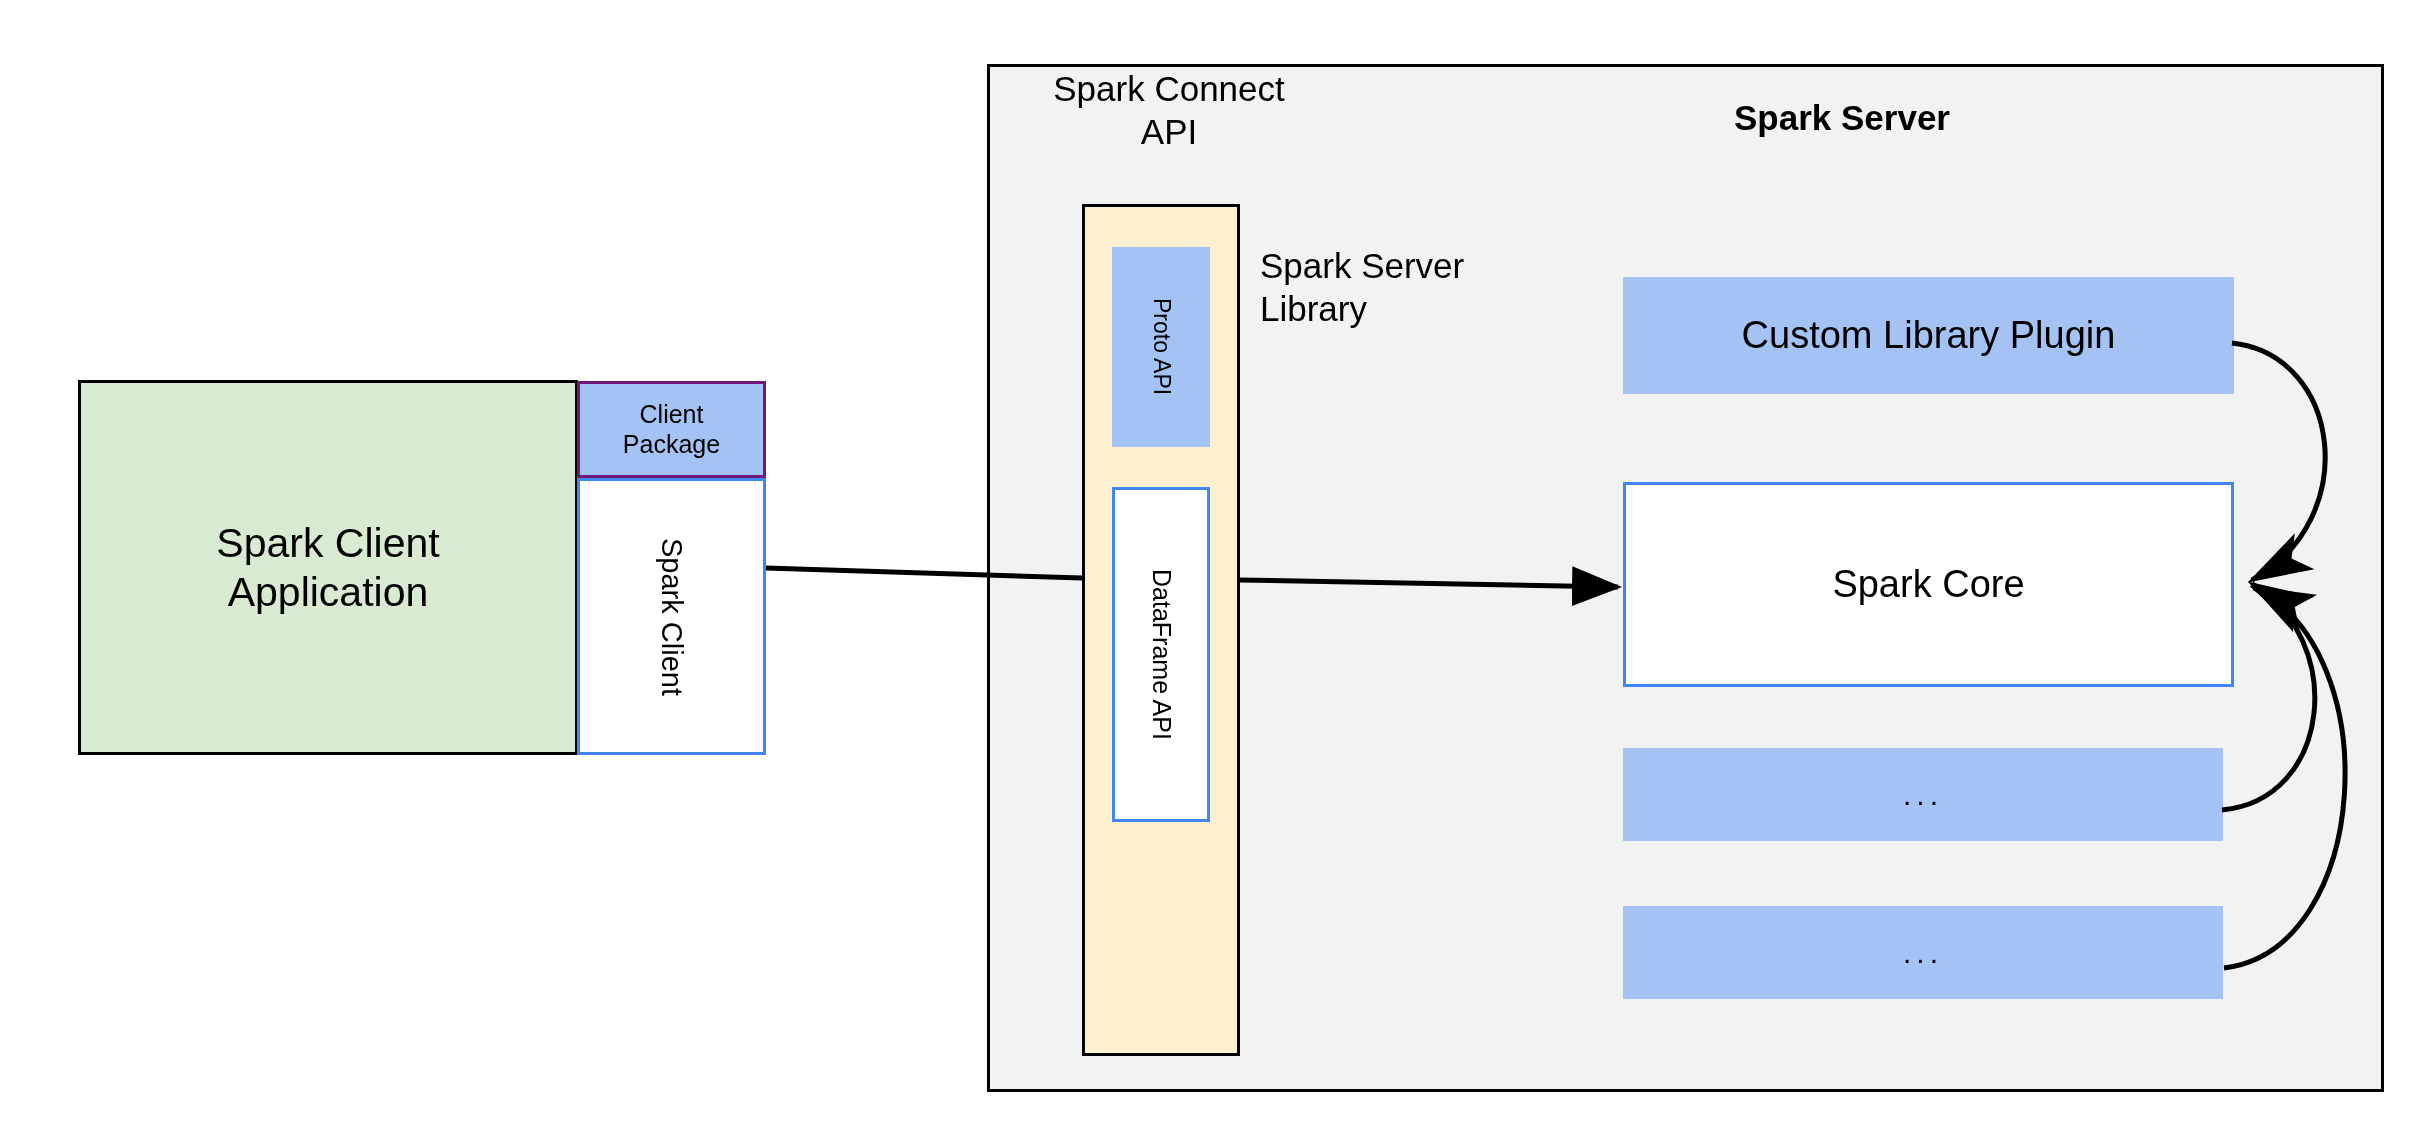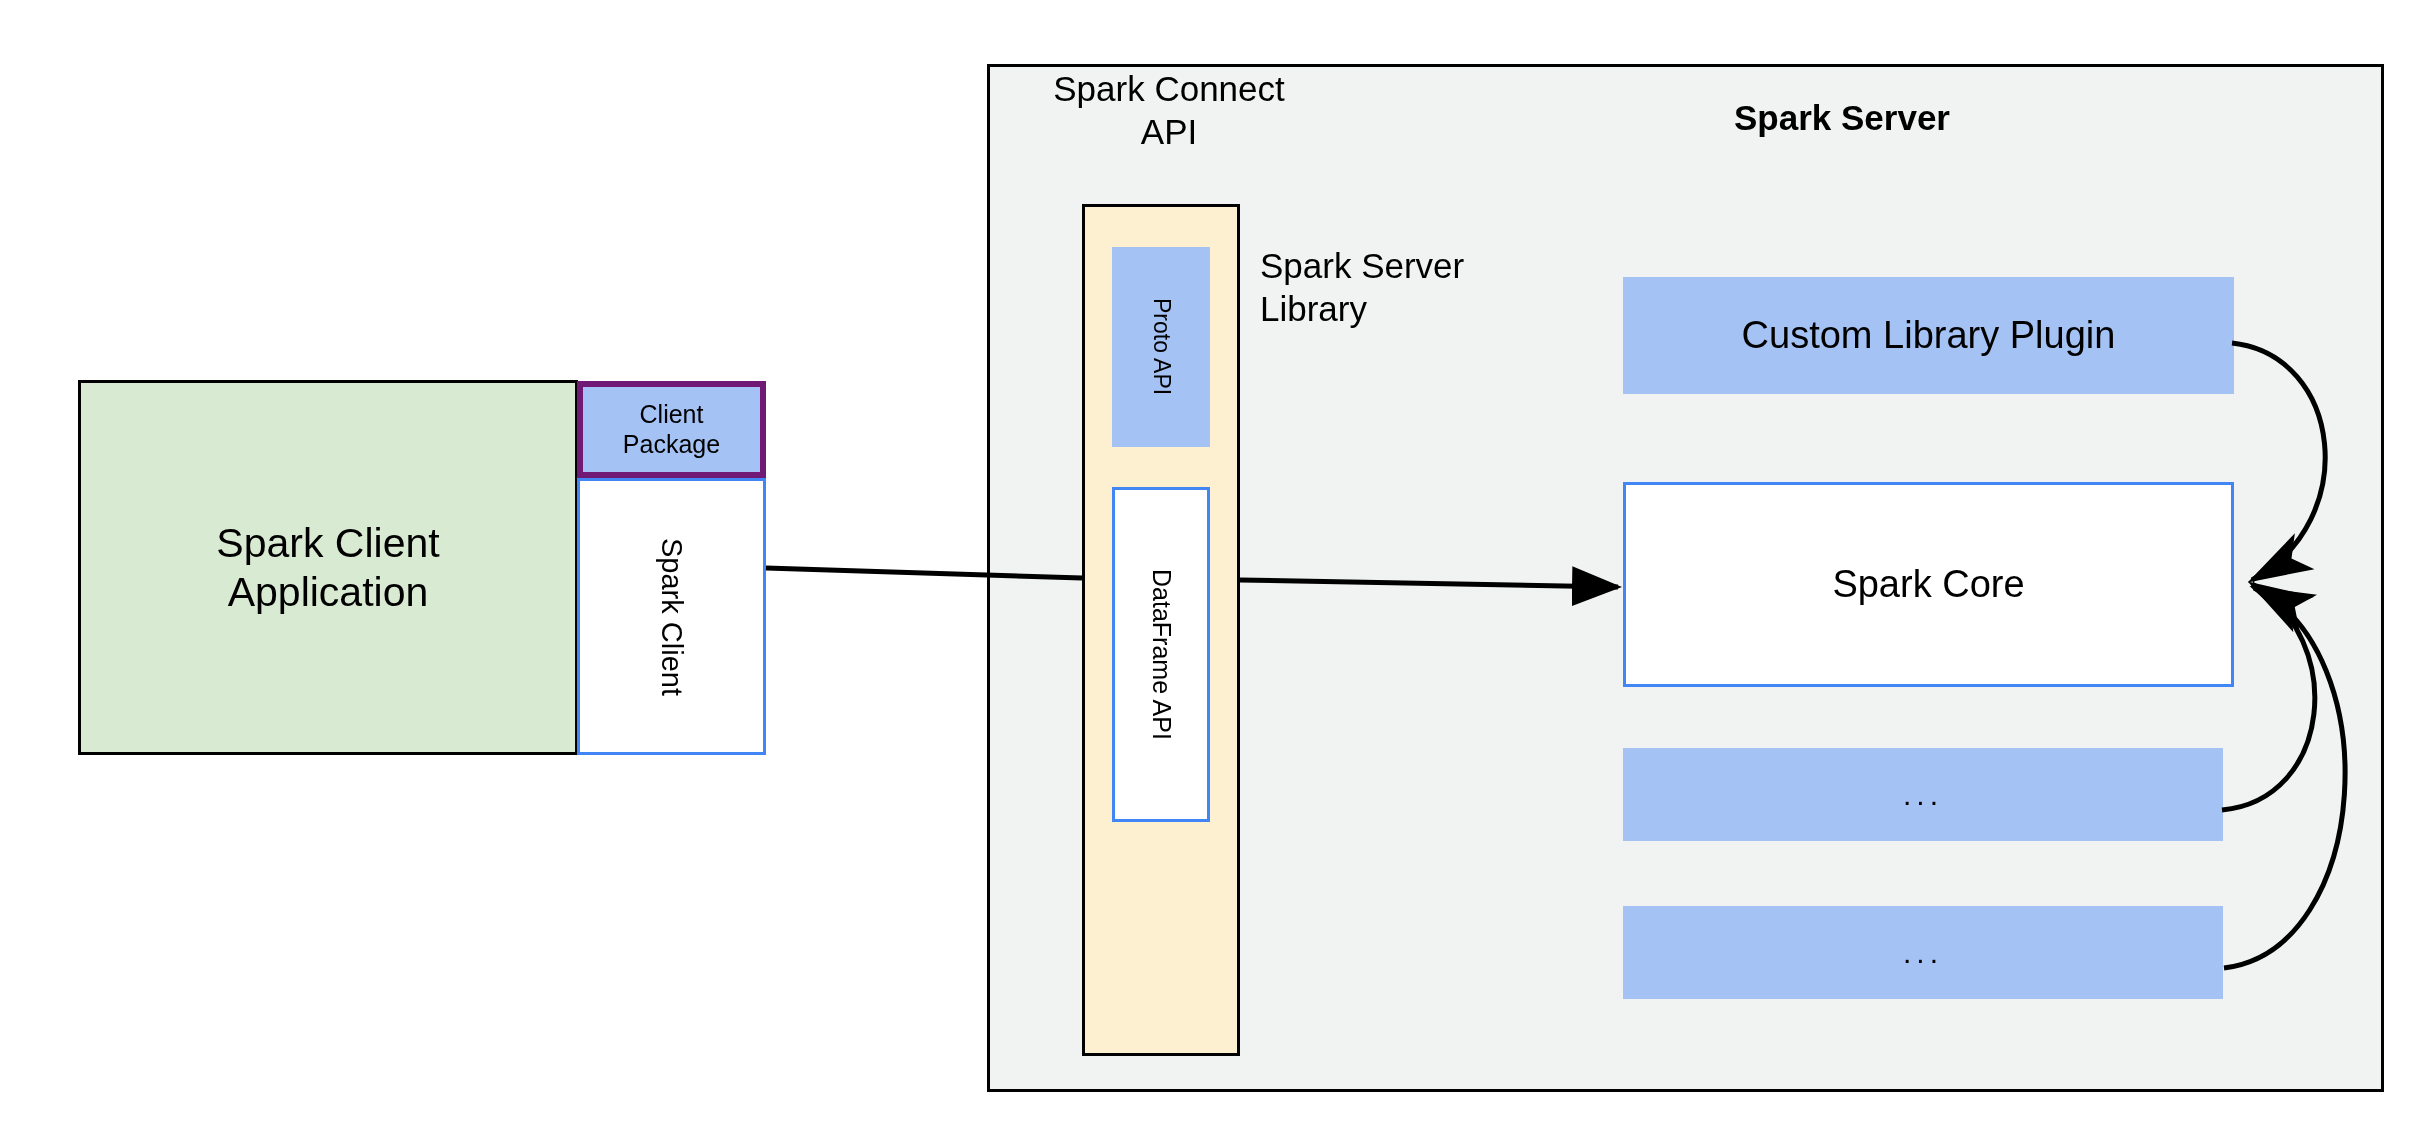--- a/index.html
+++ b/index.html
@@ -37,21 +37,21 @@
   #client-app-box {
     left: 66px; top: 380px; width: 500px; height: 375px;
     background: #d9ead3;
     border: 3px solid #000000;
     font-size: 41px;
     z-index: 2;
   }
   #client-package-box {
     left: 565px; top: 381px; width: 189px; height: 97px;
     background: #a4c2f4;
-    border: 6px solid #701a75;
+    border: 3px solid #701a75;
     font-size: 25px;
     z-index: 3;
   }
   #spark-client-box {
     left: 565px; top: 478px; width: 189px; height: 277px;
     background: #ffffff;
     border: 3px solid #4285f4;
     z-index: 3;
   }
   #spark-client-box .vtext {

